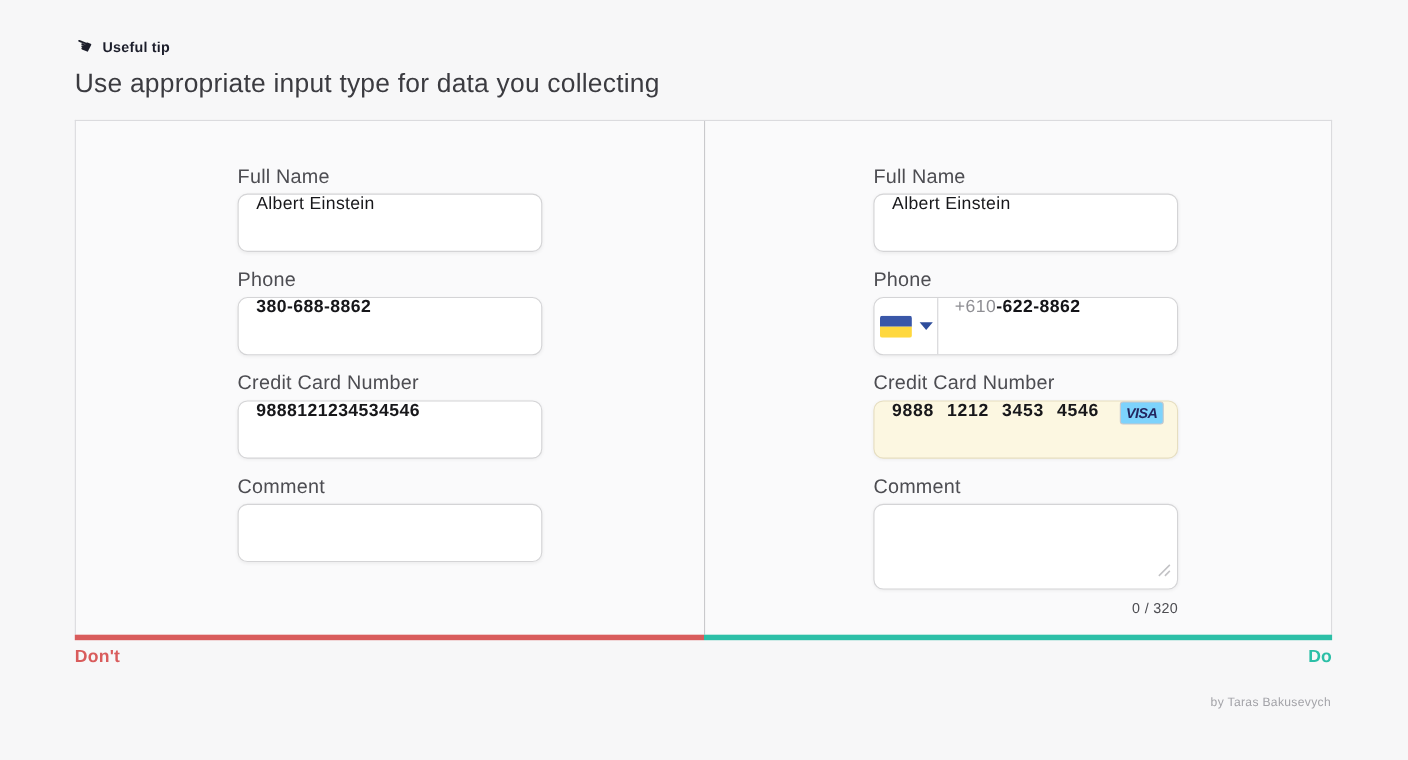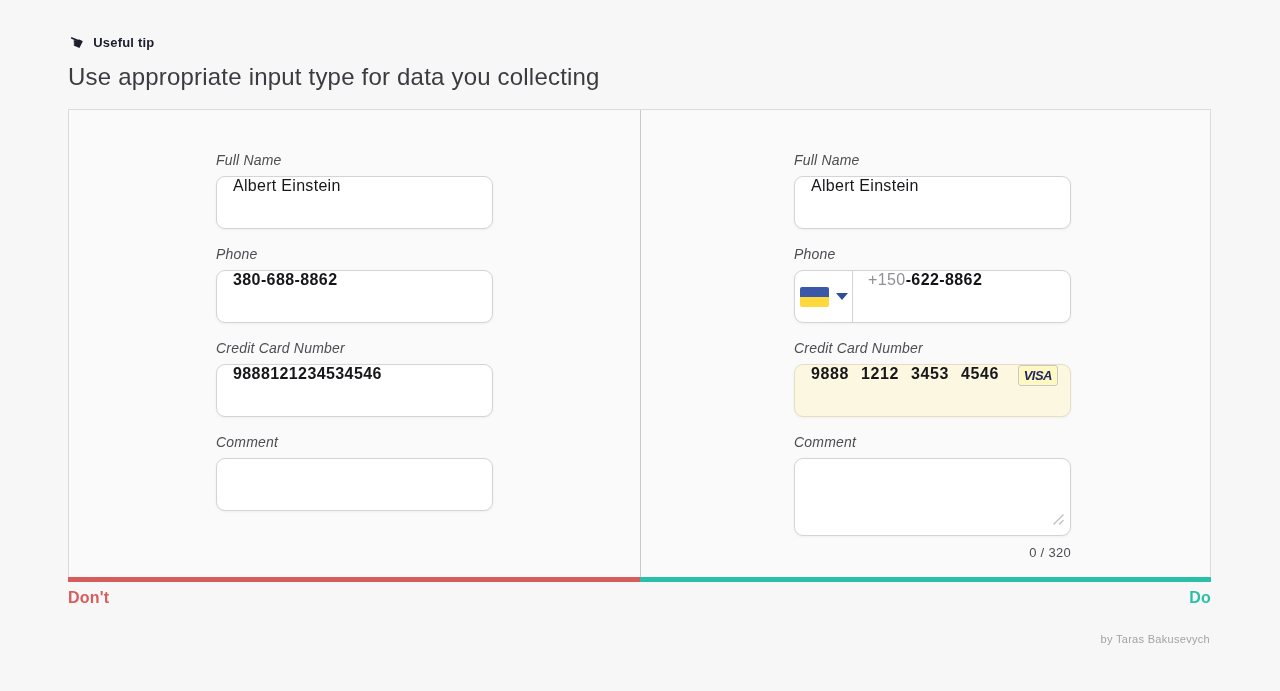--- a/index.html
+++ b/index.html
@@ -50,26 +50,25 @@
   .panel-half { position: relative; }
   .panel-half.left { width: 572px; border-right: 1px solid #c9c9cc; }
   .panel-half.right { flex: 1; }
 
   
   .form-col { position: absolute; top: 150px; width: 277px; }
   .form-col.left-col  { left: 216px; }
   .form-col.right-col { left: 794px; }
   .field { margin-bottom: 15px; }
   .field-label {
-    font-size: 14px;
+    font-size: 18px;
     line-height: 20px;
     color: #4d4d52;
     margin-bottom: 6px;
     letter-spacing: 0.2px;
-    font-style: italic;
   }
   .text-input {
     height: 53px;
     background: #ffffff;
     border: 1px solid #d4d4d6;
     border-radius: 9px;
     box-shadow: 0 1px 3px rgba(0,0,0,0.05);
     display: flex;
     align-items: flex-start;
     padding: 0 16px;
@@ -112,21 +111,21 @@
   
   .card-input {
     background: #fcf7e1;
     border-color: #e6dec0;
     justify-content: space-between;
     padding: 0 12px 0 16px;
   }
   .card-groups { display: flex; gap: 12px; }
   .card-group { font-weight: 600; font-size: 16px; color: #17171a; letter-spacing: 0.6px; }
   .visa-badge {
-    background: #fef9c3;
+    background: #7dd3fc;
     border: 1px solid #c8c8cb;
     border-radius: 3px;
     padding: 3px 5px;
     font-size: 13px;
     font-weight: bold;
     font-style: italic;
     color: #23265f;
     letter-spacing: -0.5px;
     line-height: 1;
   }
@@ -207,21 +206,21 @@
     <div class="field-label">Phone</div>
     <div class="text-input phone-input">
       <div class="flag-section">
         <span class="ua-flag">
           <span class="blue"></span>
             <span class="yellow"></span>
         </span>
         <span class="caret-down"></span>
       </div>
       <div class="phone-text">
-        <span class="phone-prefix">+150</span>
+        <span class="phone-prefix">+610</span>
           <span class="phone-number">-622-8862</span>
       </div>
     </div>
   </div>
   <div class="field">
     <div class="field-label">Credit Card Number</div>
     <div class="text-input card-input">
       <div class="card-groups">
         <span class="card-group">9888</span>
         <span class="card-group">1212</span>

